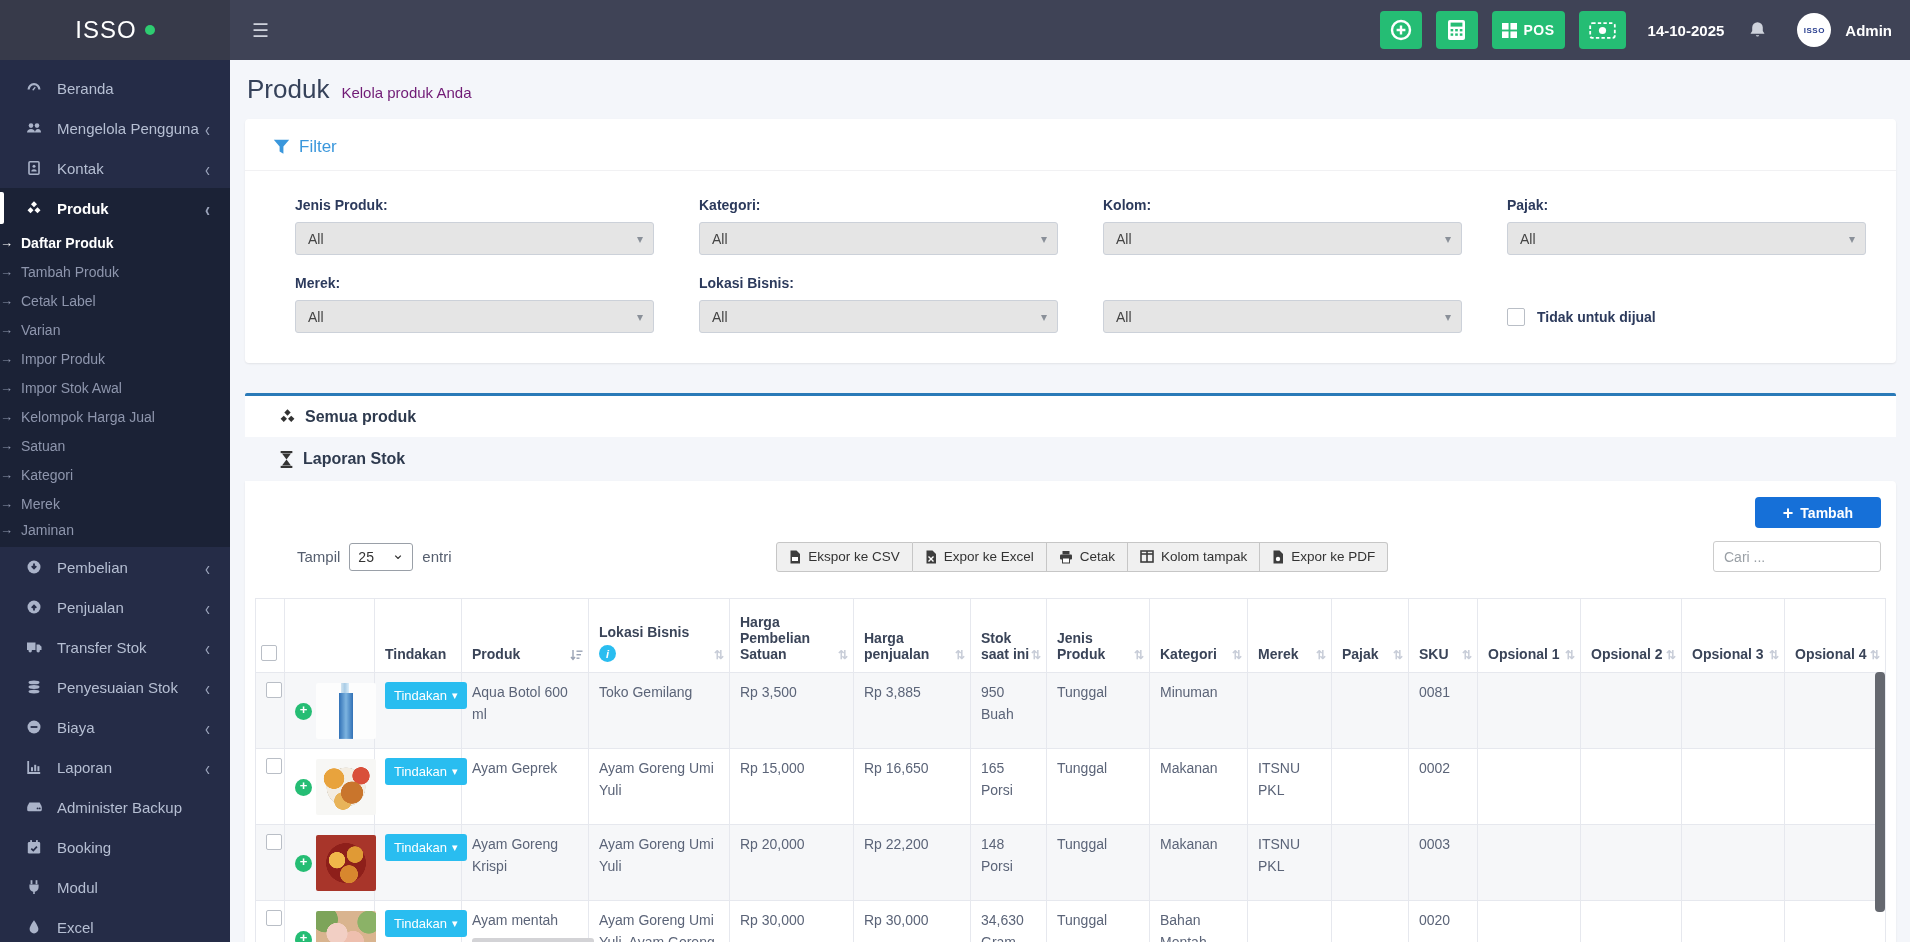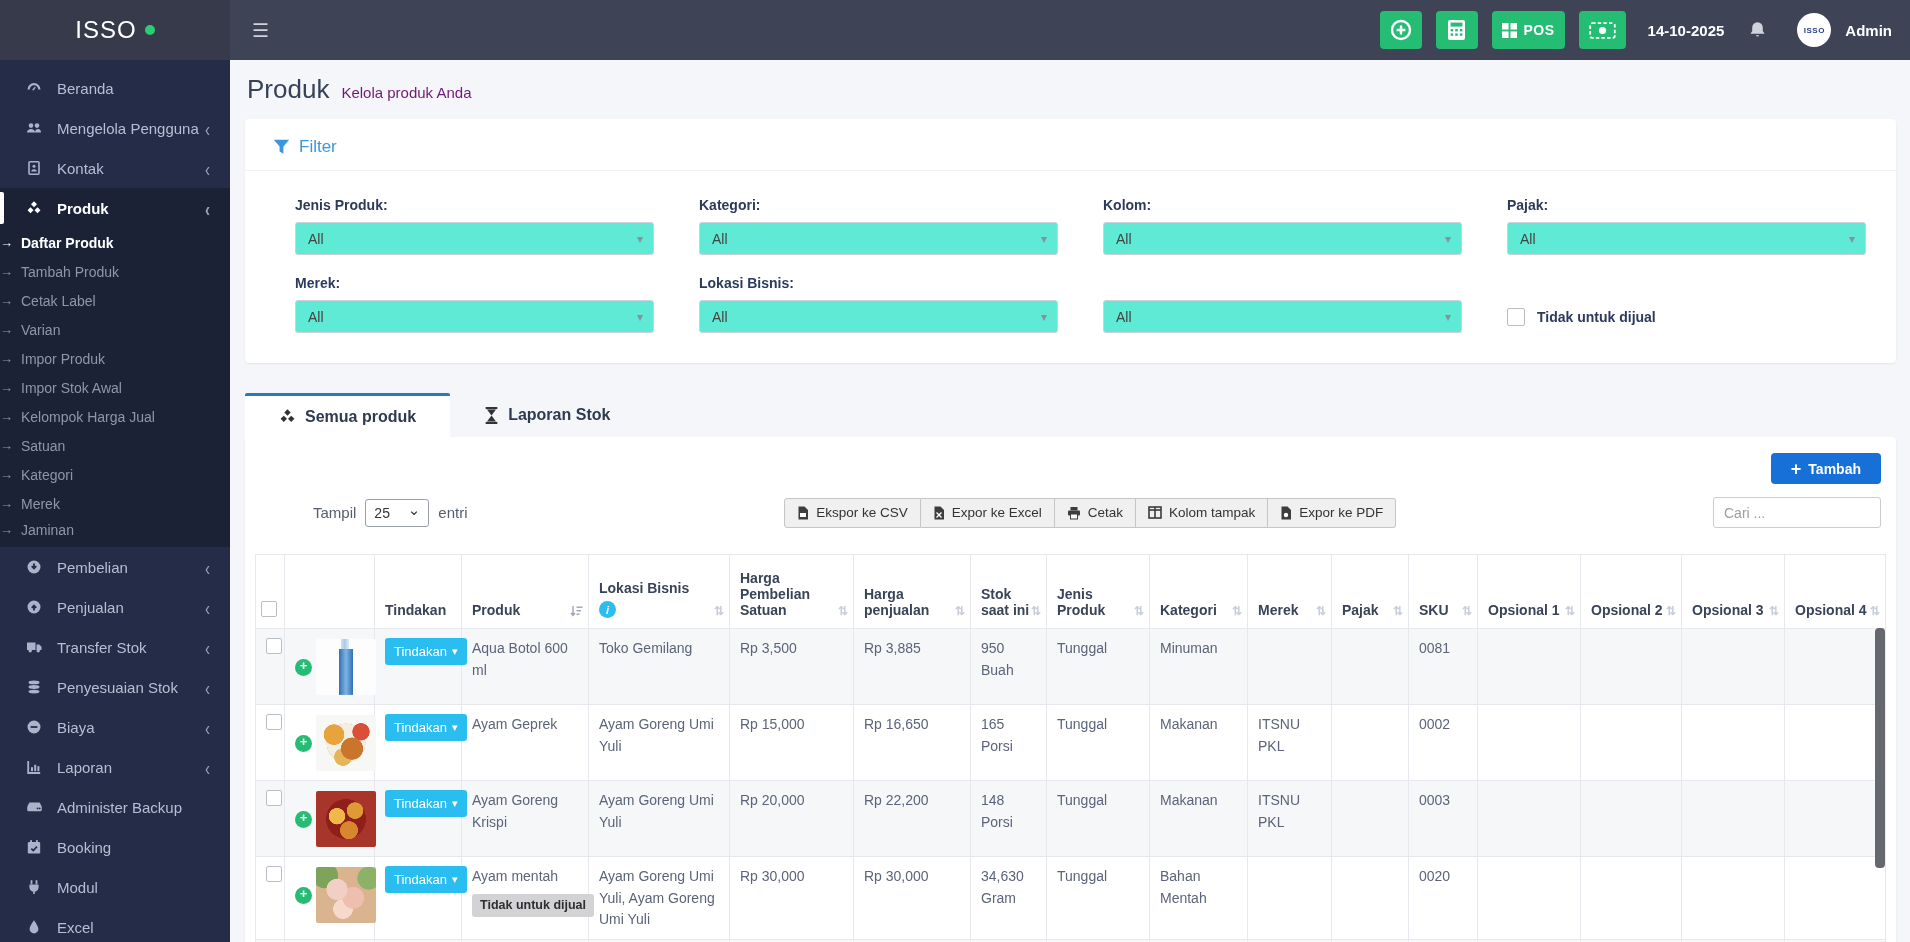--- a/index.html
+++ b/index.html
@@ -42,39 +42,39 @@
   .page-subtitle { font-size:15px; color:#701a75; }
 
   .card { background:#fff; border-radius:4px; box-shadow:0 1px 2px rgba(0,0,0,.08); }
 
   
   .filter-card { padding-bottom:30px; }
   .filter-head { padding:18px 0 13px 28px; display:flex; align-items:center; gap:9px; border-bottom:1px solid #f1f1f3; }
   .filter-title { color:#3a97dc; font-size:17px; }
   .filter-grid { display:grid; grid-template-columns:repeat(4,1fr); column-gap:45px; row-gap:20px; padding:26px 30px 0 50px; }
   .ffield .flabel { display:block; font-size:14px; font-weight:bold; color:#2c3a5c; margin-bottom:8px; min-height:17px; }
-  .fselect { height:33px; border:1px solid #ccd1d9; border-radius:3px; background:#5eead4; display:flex; align-items:center; padding:0 12px; font-size:14px; color:#444; cursor:pointer; position:relative; }
+  .fselect { height:33px; border:1px solid #ccd1d9; border-radius:3px; background:#e5e5e5; display:flex; align-items:center; padding:0 12px; font-size:14px; color:#444; cursor:pointer; position:relative; }
   .fselect::after { content:"\25BE"; position:absolute; right:10px; color:#8a9099; font-size:12px; }
   .fcheck { display:flex; align-items:center; gap:12px; margin-top:26px; }
   .checkbox { width:18px; height:18px; border:1px solid #b9bec6; border-radius:2px; background:#fff; display:inline-block; cursor:pointer; flex:0 0 18px; }
   .fcheck-label { font-size:14px; font-weight:bold; color:#2c3a5c; }
 
   
-  .tabs { display:flex; margin-top:30px; }
+  .tabs { display:flex; margin-top:30px;flex-direction:column; }
   .tab { height:44px; display:flex; align-items:center; gap:9px; padding:0 34px; font-size:16px; font-weight:bold; color:#2e3a4e; cursor:pointer; }
   .tab.active { background:#fff; border-top:3px solid #2a7ab8; border-radius:2px 2px 0 0; }
   .tab .tab-ico { display:flex; color:#333; }
 
   
   .table-card { border-radius:0 4px 4px 4px; padding:16px 11px 0 10px; min-height:500px; }
   .add-row { display:flex; justify-content:flex-end; padding-right:4px; }
-  .btn-add { background:#1670d8; color:#fff; border:none; border-radius:4px; height:31px; padding:0 20px; font-size:14px; font-weight:bold; display:flex; align-items:center; gap:7px; cursor:pointer; }
+  .btn-add { background:#1670d8; color:#fff; border:none; border-radius:4px; height:31px; padding:0 28px; font-size:14px; font-weight:bold; display:flex; align-items:center; gap:7px; cursor:pointer; }
   .btn-add::before { content:"+"; font-size:18px; font-weight:bold; line-height:1; }
   .controls-row { display:flex; align-items:center; margin-top:13px; }
-  .length-ctl { display:flex; align-items:center; gap:9px; margin-left:58px; font-size:15px; color:#555e6e; }
+  .length-ctl { display:flex; align-items:center; gap:9px; margin-left:42px; font-size:15px; color:#555e6e; }
   .length-select { width:64px; height:28px; border:1px solid #9aa0a8; border-radius:3px; display:flex; align-items:center; padding:0 8px; font-size:14px; color:#333; position:relative; cursor:pointer; background:#fff; }
   .length-select::after { content:"\2304"; position:absolute; right:8px; top:1px; color:#333; font-size:15px; }
   .export-group { display:flex; margin:0 auto; }
   .exp-btn { background:#f0f0f0; border:1px solid #c6c6c6; border-left-width:0; height:30px; display:flex; align-items:center; gap:7px; padding:0 12px; font-size:13.5px; color:#333; cursor:pointer; }
   .exp-btn:first-child { border-left-width:1px; border-radius:3px 0 0 3px; }
   .exp-btn:last-child { border-radius:0 3px 3px 0; }
   .search-input { width:168px; height:31px; border:1px solid #ccc; border-radius:3px; padding:0 10px; font-size:14px; color:#333; margin-right:4px; }
   .search-input::placeholder { color:#9aa0a6; }
 
   

